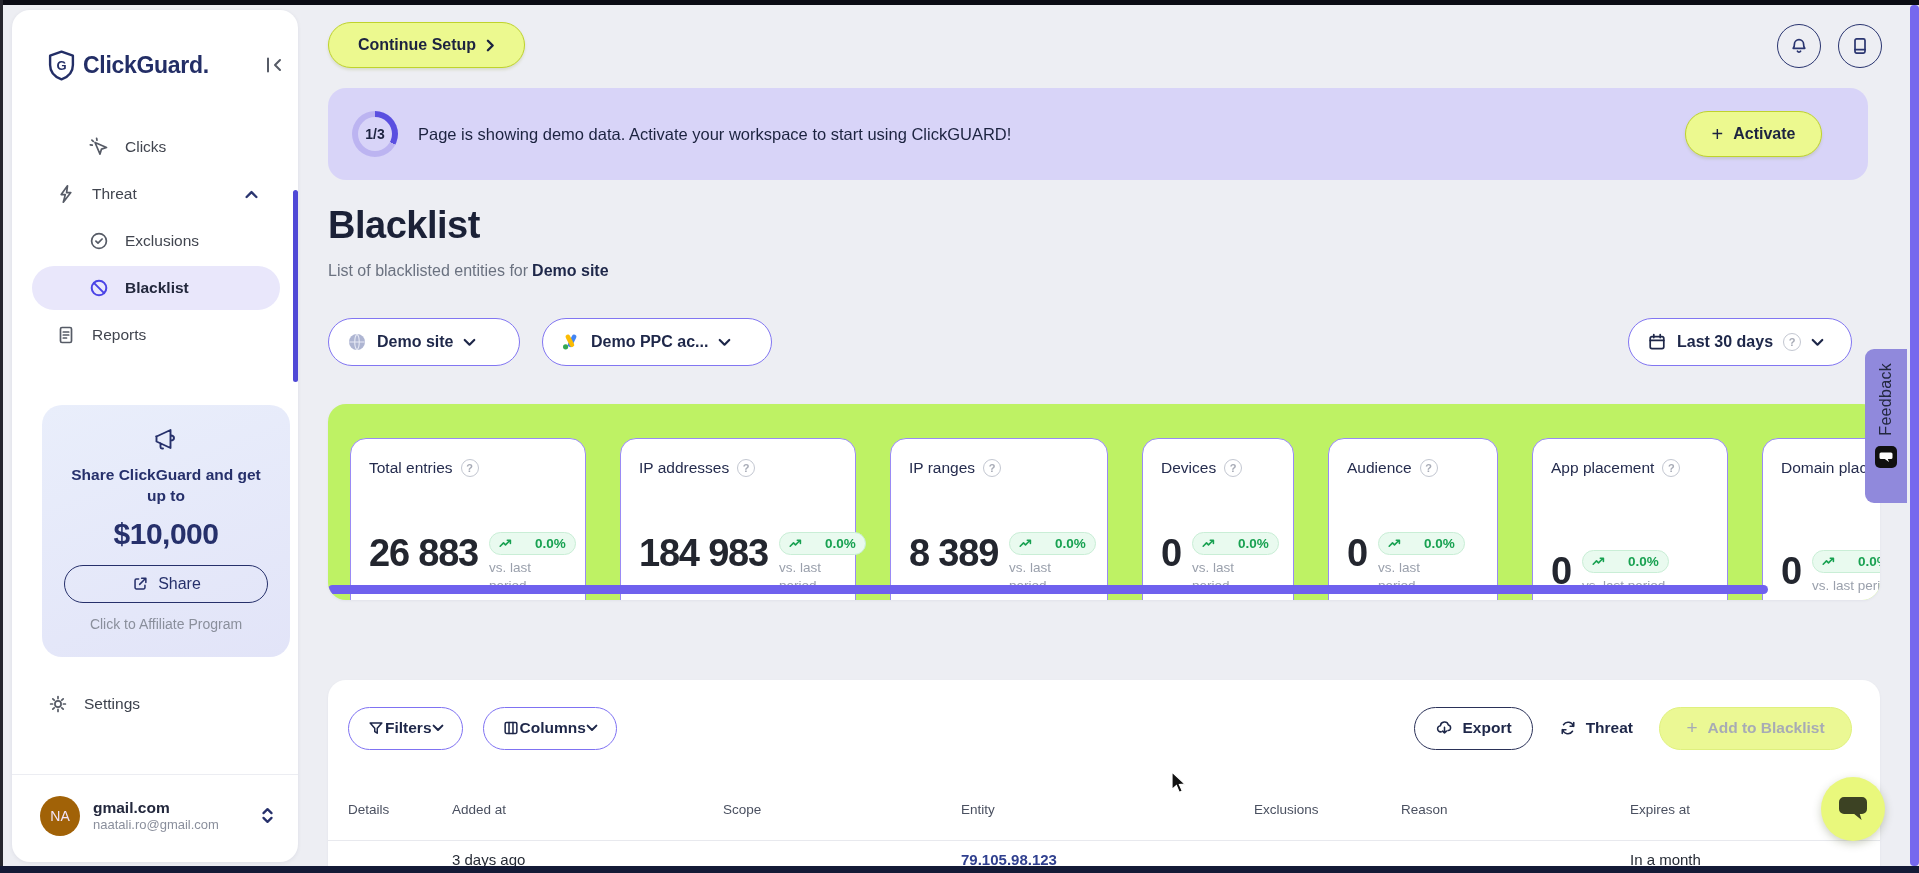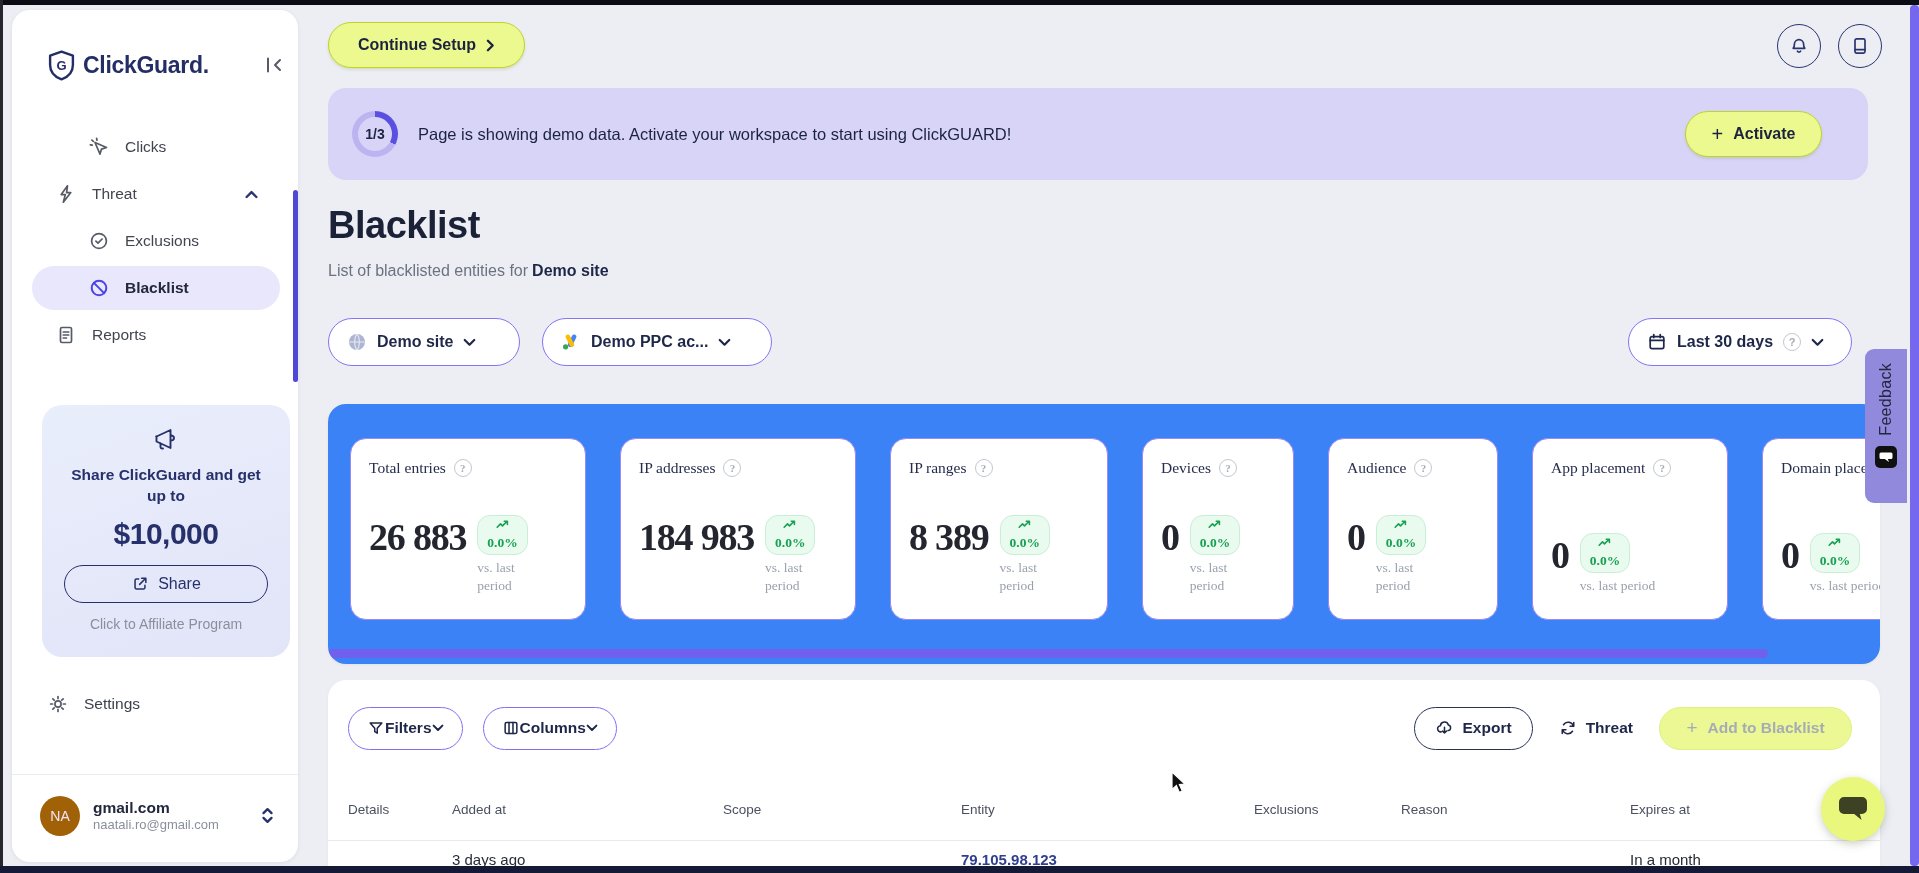--- a/index.html
+++ b/index.html
@@ -70,32 +70,32 @@
 
   .pill { display:inline-flex; align-items:center; gap:10px; height:48px; border:1.5px solid #8276f2; border-radius:24px; background:#fff; padding:0 18px; font-size:16px; color:#1e2749; font-weight:600; cursor:pointer; }
   .pill .chev { color:#1e2749; }
   .sel-site { position:absolute; left:0; top:318px; width:192px; }
   .sel-ppc  { position:absolute; left:214px; top:318px; width:230px; }
   .sel-date { position:absolute; left:1300px; top:318px; width:224px; }
   .help-icn { width:18px; height:18px; border:1.5px solid #c3c7d1; border-radius:50%; color:#a7abb6; font-size:11px; font-weight:700; display:inline-flex; align-items:center; justify-content:center; flex:none; }
   .help-icn::after { content:"?"; }
 
   
-  .stats-panel { position:absolute; left:0; top:404px; width:1552px; height:260px; background:#3b82f6; border-radius:18px; overflow:hidden; box-shadow:0 1px 3px rgba(25,28,70,.05);font-family:Liberation Serif, serif; }
+  .stats-panel { position:absolute; left:0; top:404px; width:1552px; height:196px; background:#bef264; border-radius:18px; overflow:hidden; box-shadow:0 1px 3px rgba(25,28,70,.05); }
   .cards-row { position:absolute; left:22px; top:34px; display:flex; gap:34px; }
   .stat-card { height:182px; border:1.5px solid #998af4; border-radius:16px; background:#fff; padding:20px 18px; position:relative; flex:none; }
   .stat-card:nth-child(1){width:236px} .stat-card:nth-child(2){width:236px}
   .stat-card:nth-child(3){width:218px} .stat-card:nth-child(4){width:152px}
   .stat-card:nth-child(5){width:170px} .stat-card:nth-child(6){width:196px}
   .stat-card:nth-child(7){width:220px}
   .stat-head { display:flex; align-items:center; gap:8px; font-size:15.5px; color:#252c4e; font-weight:500; white-space:nowrap; }
   .stat-bottom { position:absolute; left:18px; right:6px; bottom:24px; display:flex; align-items:flex-start; gap:11px; }
   .stat-value { font-size:38px; font-weight:700; color:#23262f; letter-spacing:-1.2px; white-space:nowrap; }
   .stat-side { display:flex; flex-direction:column; gap:4px; }
-  .delta-pill { display:inline-flex; align-items:center; gap:6px; background:#e9faef; border:1px solid #c9eed6; border-radius:13px; padding:3px 9px; font-size:13.5px; font-weight:600; color:#18a151; width:max-content;flex-direction:column; }
+  .delta-pill { display:inline-flex; align-items:center; gap:22px; background:#e9faef; border:1px solid #c9eed6; border-radius:13px; padding:3px 9px; font-size:13.5px; font-weight:600; color:#18a151; width:max-content; }
   .stat-note { font-size:13.5px; color:#9aa0ac; line-height:1.35; width:64px; }
   .stat-card:nth-child(n+6) .stat-note { width:auto; white-space:nowrap; }
   .h-scrollbar { position:absolute; left:0; bottom:6px; width:1440px; height:9px; background:#6f61ee; border-radius:5px; cursor:pointer; }
 
   
   .table-panel { position:absolute; left:0; top:680px; width:1552px; height:193px; background:#fff; border-radius:18px 18px 0 0; overflow:hidden; box-shadow:0 1px 3px rgba(25,28,70,.05); }
   .tb-toolbar { position:absolute; left:20px; right:28px; top:26px; height:44px; display:flex; align-items:center; }
   .tool-pill { display:inline-flex; align-items:center; height:43px; border:1.5px solid #7f72f2; border-radius:22px; background:#fff; padding:0 18px; font-size:15.5px; color:#1e2749; font-weight:700; cursor:pointer; font-family:inherit; }
   .tool-pill + .tool-pill { margin-left:20px; }
   .export-btn { margin-left:auto; display:inline-flex; align-items:center; gap:9px; height:43px; border:1.5px solid #2a3158; border-radius:22px; background:#fff; padding:0 20px; font-size:15.5px; color:#1e2749; font-weight:600; cursor:pointer; font-family:inherit; }

